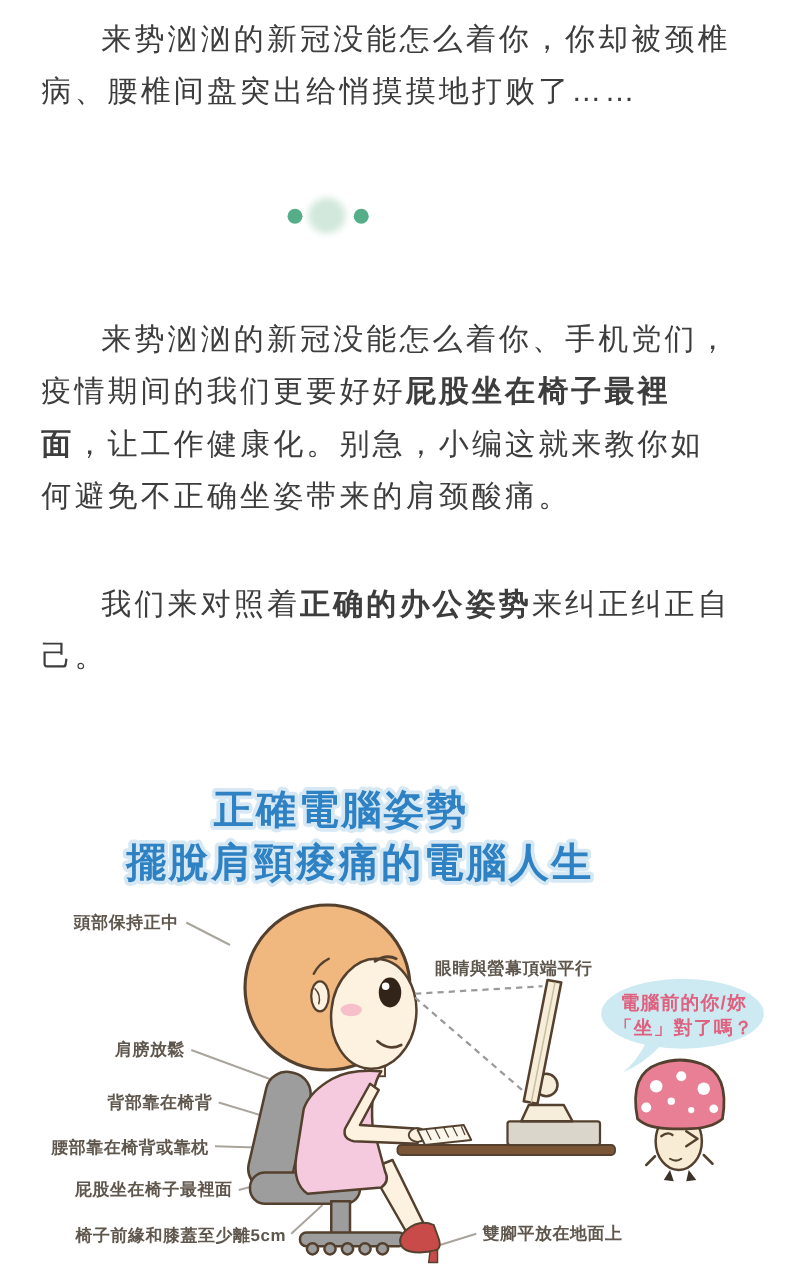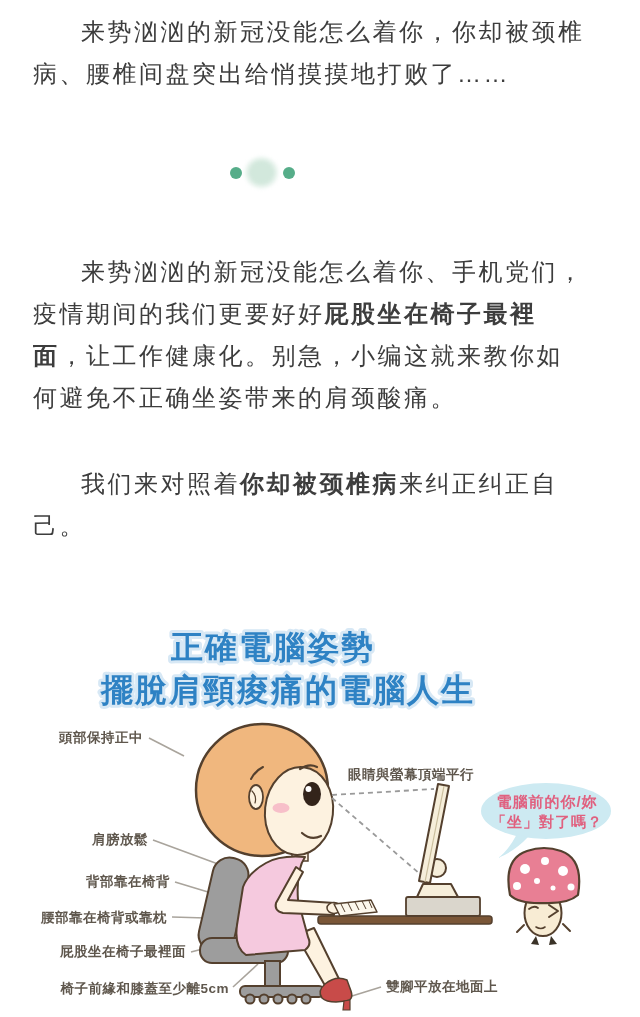--- a/index.html
+++ b/index.html
@@ -34,21 +34,21 @@
   <p class="para p1">来势汹汹的新冠没能怎么着你，你却被颈椎病、腰椎间盘突出给悄摸摸地打败了……</p>
 
   <div>
     <span class="divider-blob" style="background:radial-gradient(closest-side,#d2e8dc 60%,rgba(210,232,220,0));"></span>
     <span class="divider-dot dot-left" style="background:#56ad89;"></span>
     <span class="divider-dot dot-right" style="background:#56ad89;"></span>
   </div>
 
   <p class="para p2"><span>来势汹汹的新冠没能怎么着你、手机党们，疫情期间的我们更要好好</span><b>屁股坐在椅子最裡面</b><span>，让工作健康化。别急，小编这就来教你如何避免不正确坐姿带来的肩颈酸痛。</span></p>
 
-  <p class="para p3"><span>我们来对照着</span><b>你却被颈椎病</b><span>来纠正纠正自己。</span></p>
+  <p class="para p3"><span>我们来对照着</span><b>正确的办公姿势</b><span>来纠正纠正自己。</span></p>
 
   <svg class="illus" viewBox="0 0 640 422">
 
     <text class="illus-title" x="273" y="63" text-anchor="middle" fill="#2e82c4">正確電腦姿勢</text>
     <text class="illus-title" x="288" y="106" text-anchor="middle" fill="#2e82c4">擺脫肩頸痠痛的電腦人生</text>
 
     <g>
       <path class="leader" d="M149,143 L184,161"></path>
       <path class="leader" d="M153,245 L218,269"></path>
       <path class="leader" d="M175,287 L208,297"></path>

